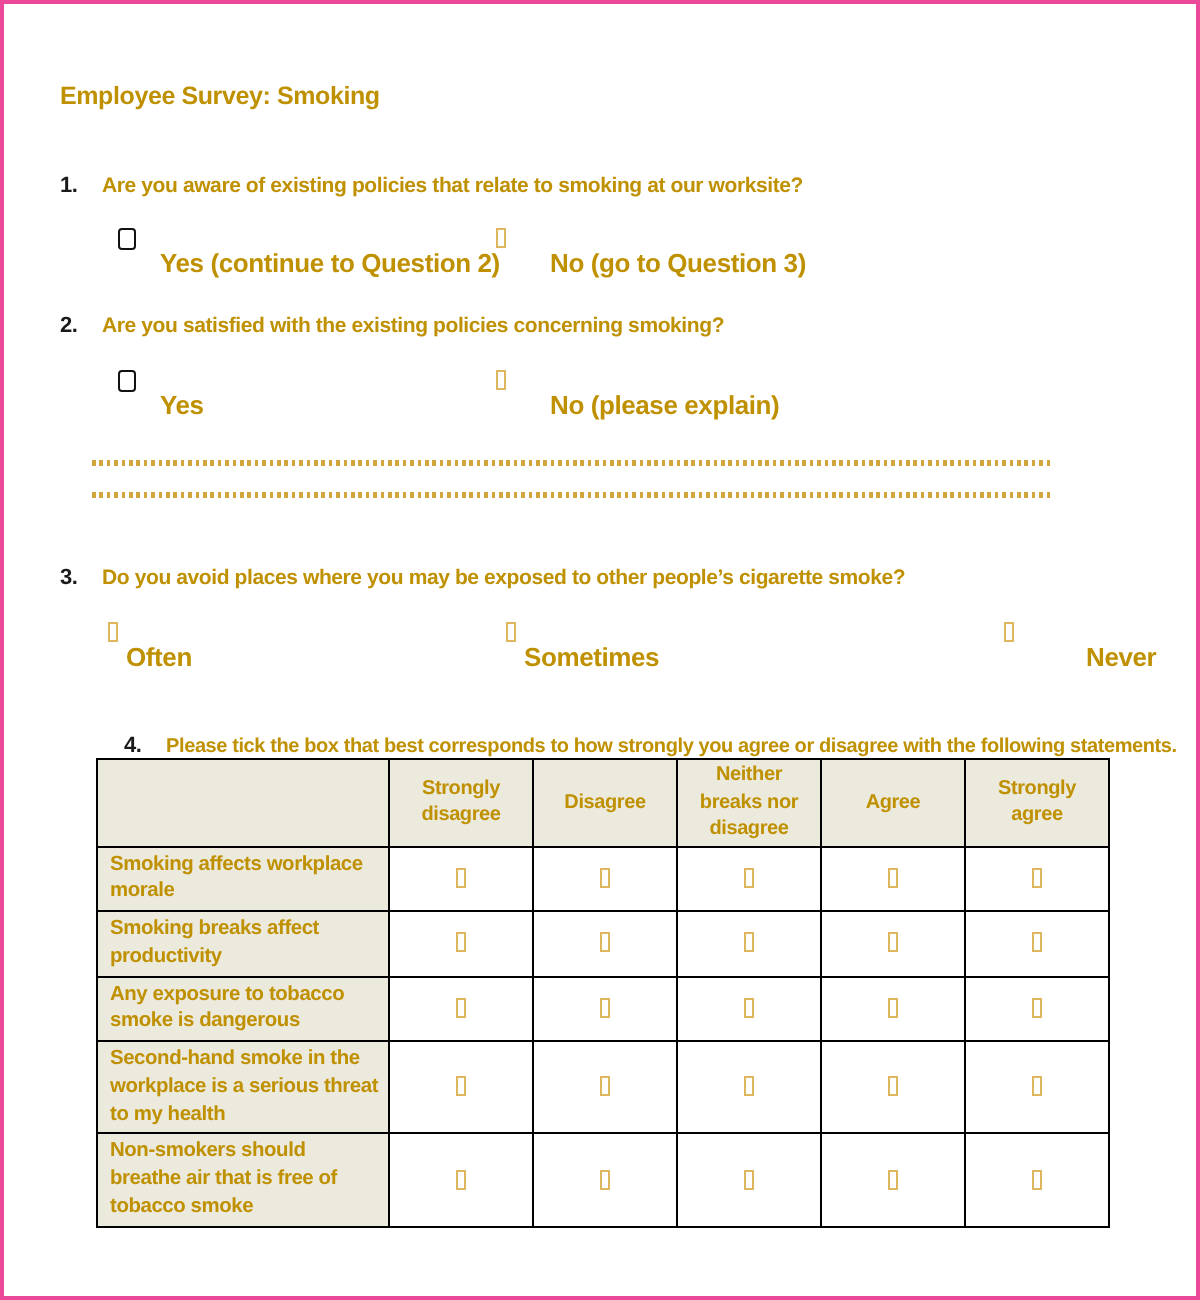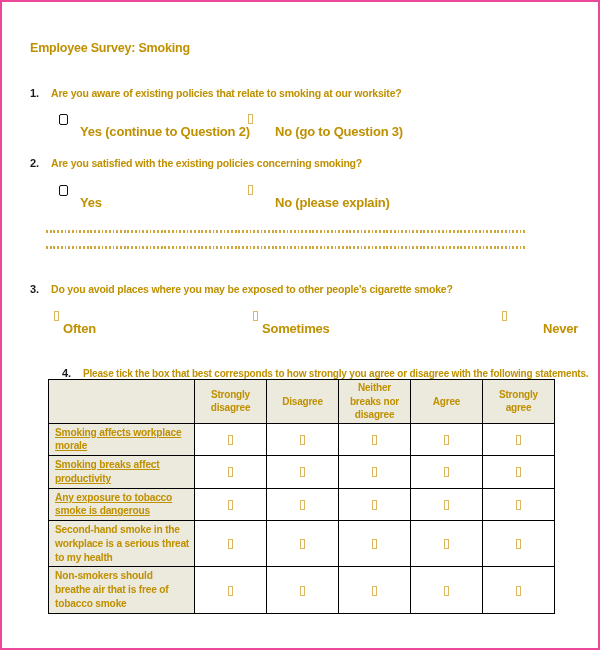--- a/index.html
+++ b/index.html
@@ -50,21 +50,21 @@
   table.likert th.colhead{
     background:#ECE9DD;text-align:center;vertical-align:middle;height:30px;
   }
   table.likert th.rowlabel{
     background:#ECE9DD;text-align:left;vertical-align:top;
     padding:2px 4px 2px 6px;font-size:10.2px;
   }
   table.likert td.cell{background:#fff;text-align:center;vertical-align:middle;}
   .col-label{width:146px;}
   .col-opt{width:72px;}
-  .r2{height:30px;text-decoration:underline;} .r3{height:45px;}
+  .r2{height:30px;} .r3{height:45px;}
 </style>
 </head>
 <body>
 
 <div class="page">
 
   <div class="abs title">Employee Survey: Smoking</div>
 
   <div class="abs" style="left:28px;top:81px;">
     <span class="qnum">1.</span>

